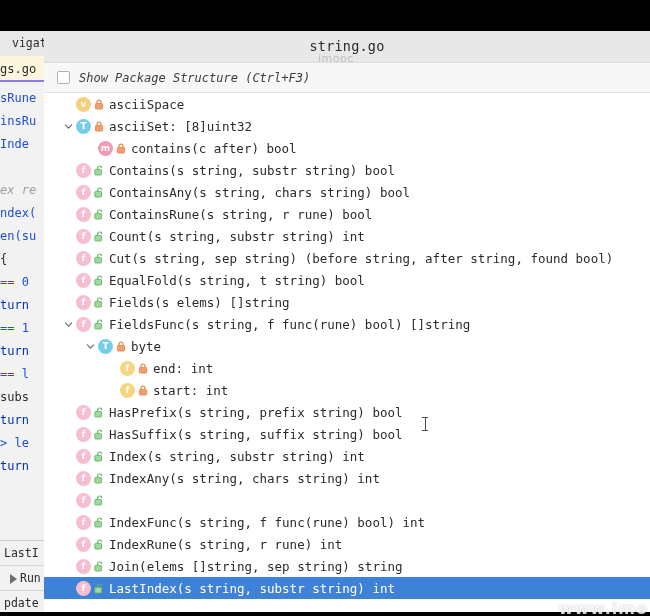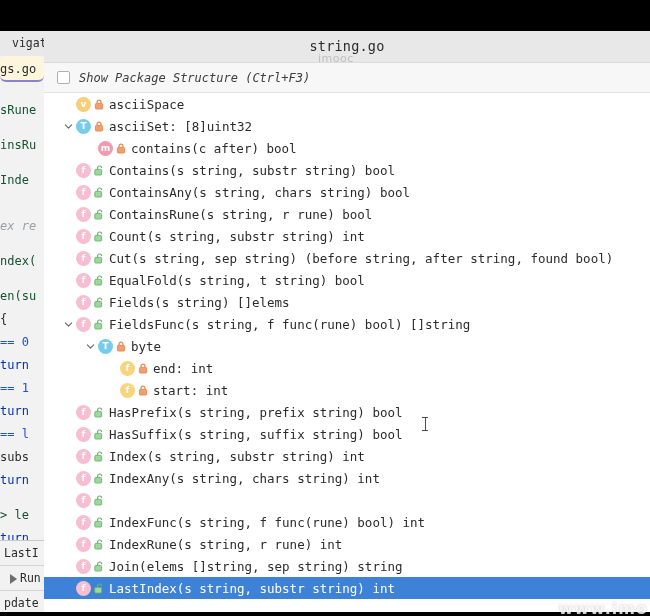--- a/index.html
+++ b/index.html
@@ -47,35 +47,34 @@
     position: absolute;
     left: 0; top: 25px;
     width: 44px; height: 26px;
     background: #fdf6dd;
     border-bottom: 2px solid #8f7fd4;
     color: #2b2b2b;
     font-size: 12px;
     line-height: 26px;
     white-space: nowrap;
     box-sizing: border-box;
-    border-radius: 6px;
   }
   .ide-code {
     position: absolute;
     left: 0; top: 56px;
     width: 44px;
     font-size: 12px;
     line-height: 23px;
     white-space: nowrap;
     color: #2b7a8c;
   }
   .ide-code .ln { display: block; height: 23px; overflow: hidden; }
   .c-com   { color: #9aa0a6; font-style: italic; }
   .c-kw    { color: #0033b3; }
-  .c-teal  { color: #14532d; margin-top: 12px; }
+  .c-teal  { color: #1d4ed8; }
   .c-num   { color: #1750eb; }
   .c-pln   { color: #2b2b2b; }
 
   .ide-bottom {
     position: absolute;
     left: 0; bottom: 0;
     width: 44px; height: 76px;
     background: #f2f2f2;
     border-top: 1px solid #c9c9c9;
     box-sizing: border-box;
@@ -432,21 +431,21 @@
         <div class="row">
           <span class="ind" style="width: 16px;"></span>
           <span class="twisty"></span>
           <span class="kind f">f</span>
           <span class="lockwrap">
             <svg width="10" height="11" viewBox="0 0 10 11">
               <path d="M3.6 4.6 V3.0 a2 2 0 0 1 4 0" fill="none" stroke="#62b862" stroke-width="1.2"></path>
               <rect x="0.8" y="4.4" width="6.8" height="5.6" rx="1" fill="#9fd89f" stroke="#62b862" stroke-width="0.9"></rect>
             </svg>
           </span>
-          <span class="row-label">Fields(s string) []elems</span>
+          <span class="row-label">Fields(s elems) []string</span>
         </div>
         <div class="row">
           <span class="ind" style="width: 16px;"></span>
           <span class="twisty">
             <svg width="9" height="9" viewBox="0 0 10 10">
               <path d="M1.5 3.2 L5 6.8 L8.5 3.2" fill="none" stroke="#6a6a6a" stroke-width="1.3" stroke-linecap="round" stroke-linejoin="round"></path>
             </svg>
           </span>
           <span class="kind f">f</span>
           <span class="lockwrap">

